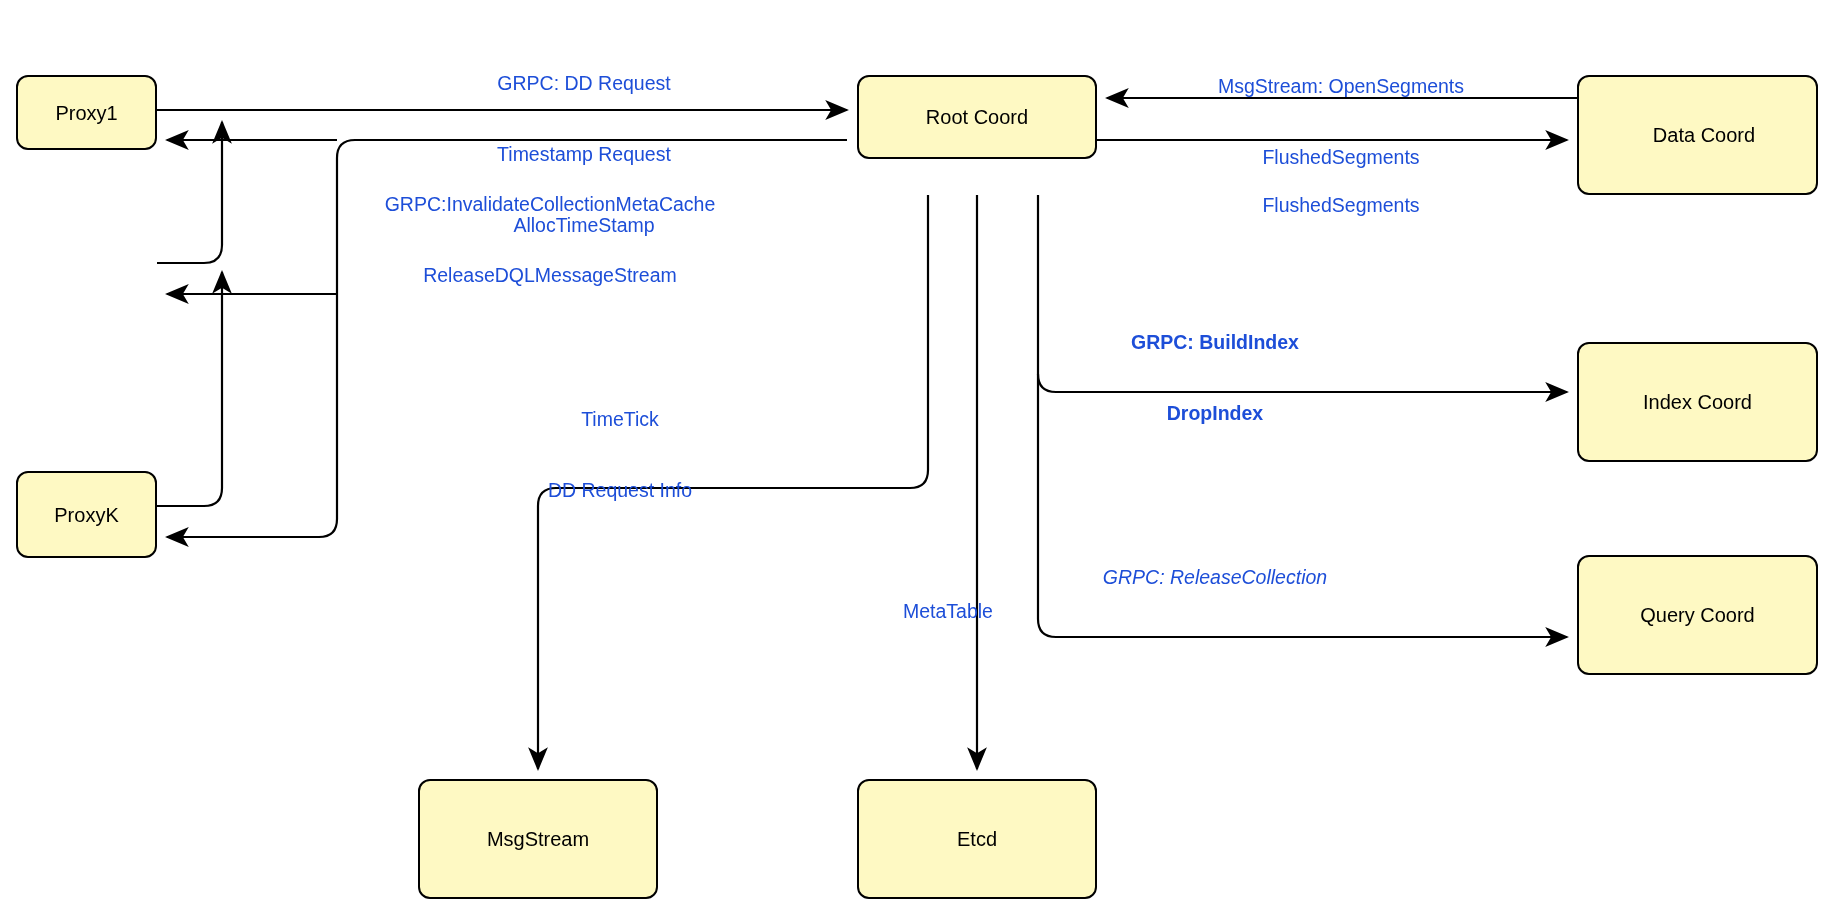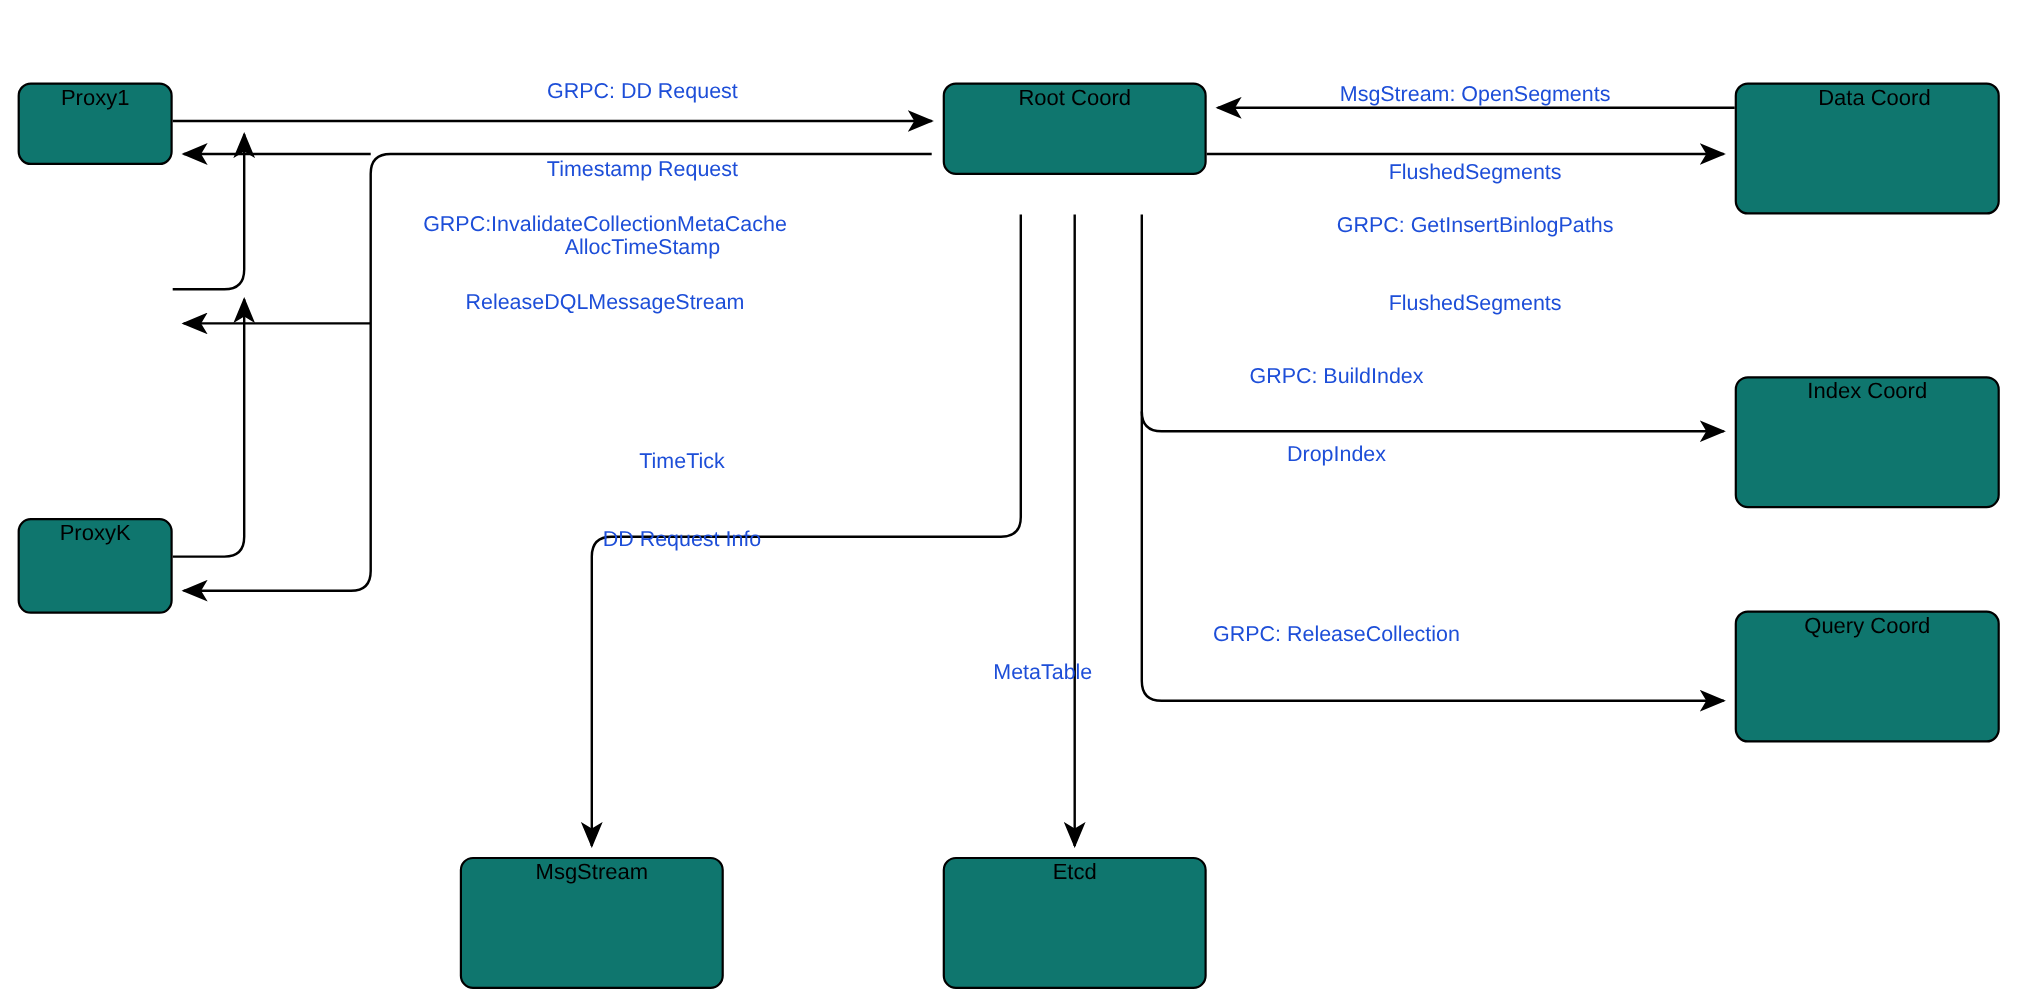--- a/index.html
+++ b/index.html
@@ -23,23 +23,23 @@
     left: 0;
     top: 0;
     width: 1834px;
     height: 914px;
   }
   .node {
     position: absolute;
     box-sizing: border-box;
     border: 2px solid #000000;
     border-radius: 12px;
-    background: #0f766e;
+    background: #fef9c3;
     display: flex;
-    align-items: flex-start;
+    align-items: center;
     justify-content: center;
     z-index: 3;
   }
   .node-label {
     font-size: 20px;
     color: #000000;
     line-height: 1.2;
     text-align: center;
     white-space: nowrap;
   }
@@ -136,30 +136,29 @@
     <div>GRPC:InvalidateCollectionMetaCache</div>
     <div>ReleaseDQLMessageStream</div>
   </div>
 
   <div class="edge-label el-center" style="left:1121px; top:27px; width:440px;">
     <div>MsgStream: OpenSegments</div>
     <div>FlushedSegments</div>
   </div>
 
   <div class="edge-label el-center" style="left:1121px; top:146px; width:440px;">
-    <div>GRPC: GetInsertBinlogPaths</div>
     <div>FlushedSegments</div>
   </div>
 
-  <div class="edge-label el-center" style="left:1055px; top:283px; width:320px;">
+  <div class="edge-label el-center" style="left:1055px; top:283px; width:320px;font-weight:bold;">
     <div>GRPC: BuildIndex</div>
     <div>DropIndex</div>
   </div>
 
-  <div class="edge-label el-center" style="left:1055px; top:518px; width:320px;">
+  <div class="edge-label el-center" style="left:1055px; top:518px; width:320px;font-style:italic;">
     <div>GRPC: ReleaseCollection</div>
   </div>
 
   <div class="edge-label el-center" style="left:485px; top:360px; width:270px;">
     <div>TimeTick</div>
     <div>DD Request Info</div>
   </div>
 
   <div class="edge-label el-left" style="left:855px; top:552px; width:140px;margin-left:48px;">
     <div>MetaTable</div>

